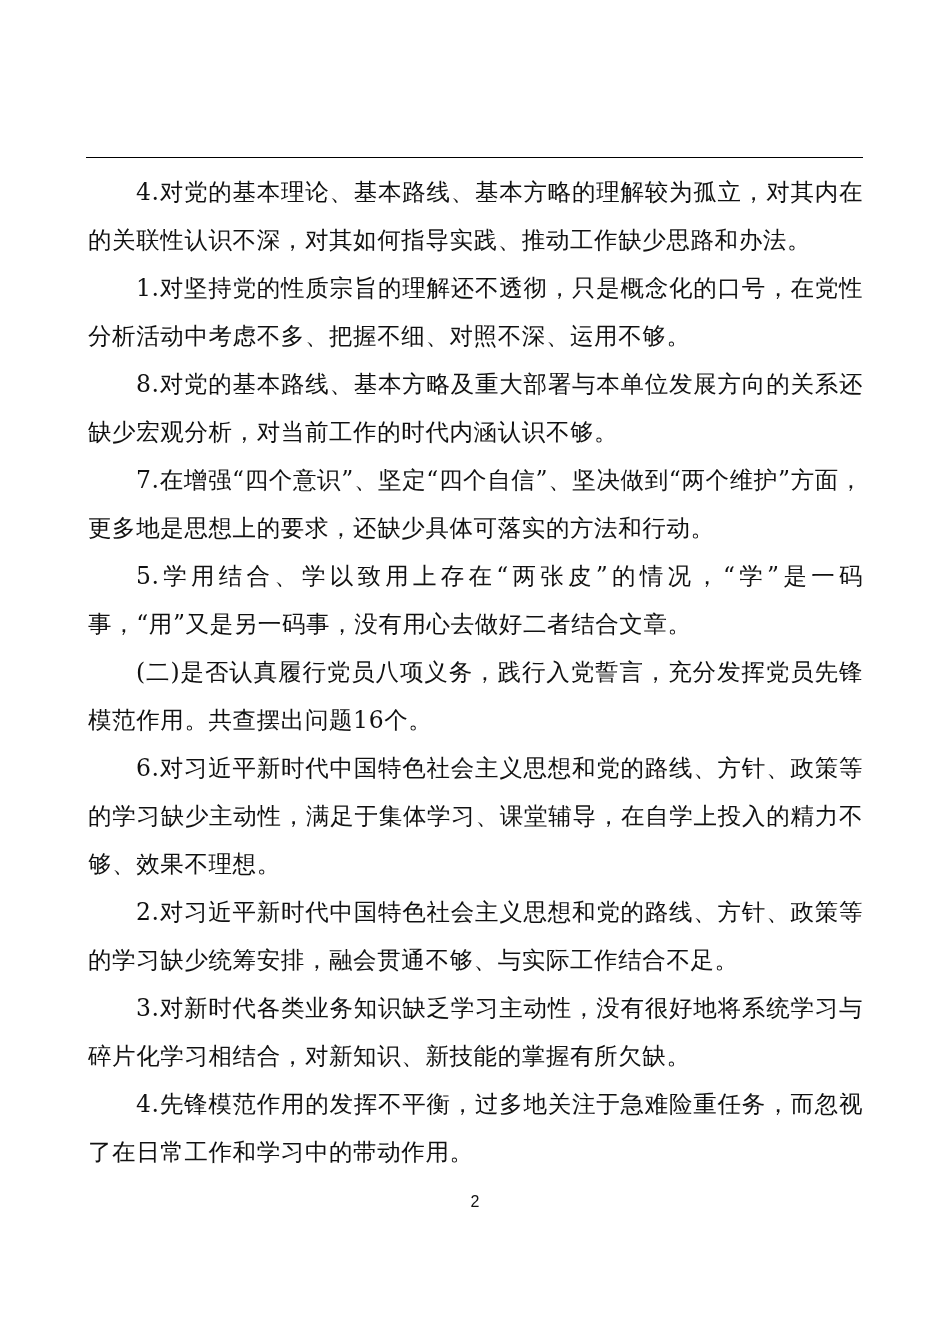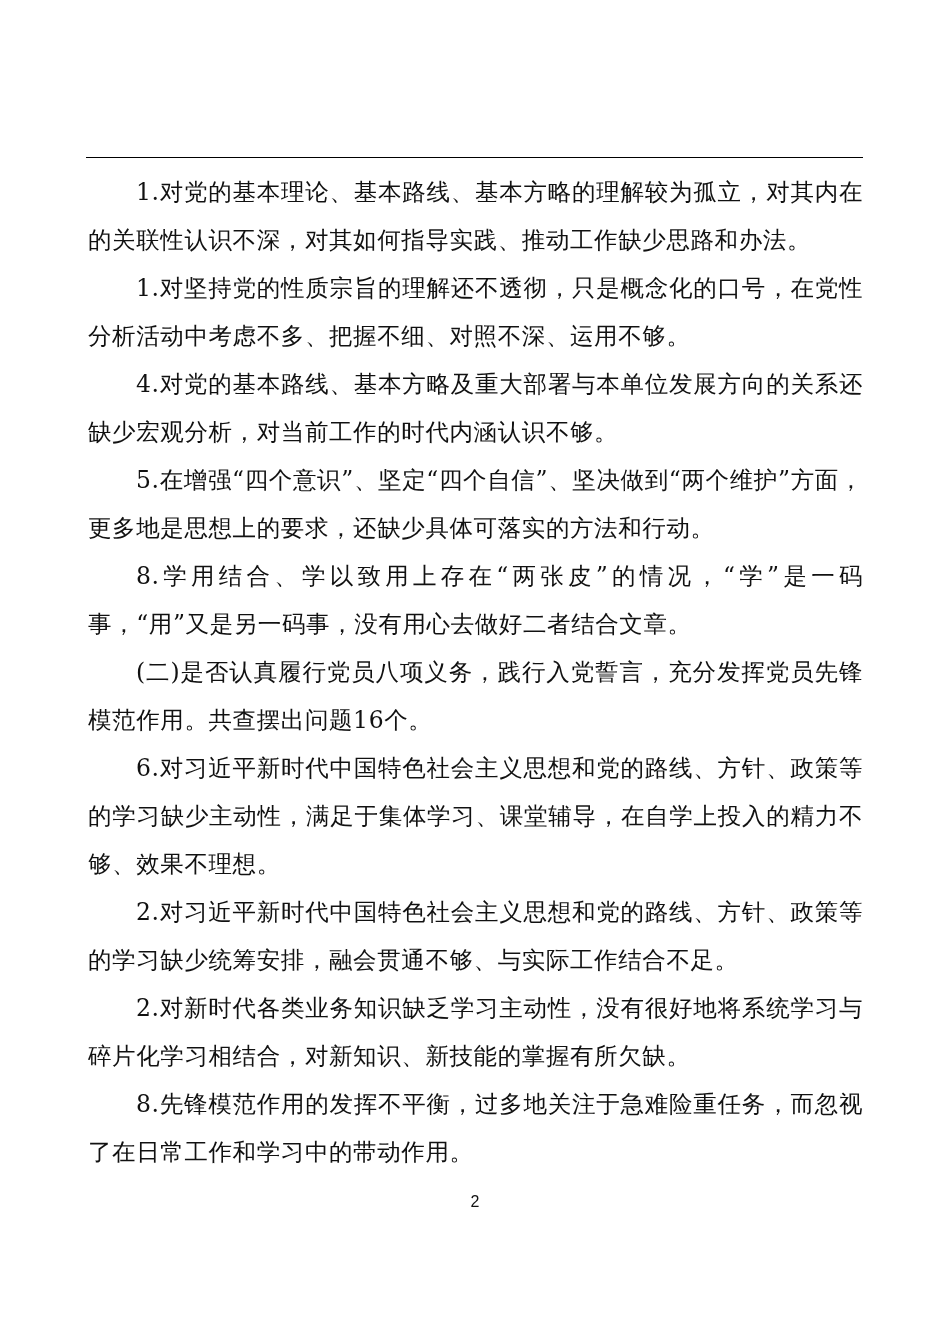--- a/index.html
+++ b/index.html
@@ -17,25 +17,25 @@
     position: absolute; left: 0; width: 950px; top: 1193px; text-align: center;
     font-family: "Liberation Sans", "DejaVu Sans", sans-serif; font-size: 16px; color: #111;
   }
 </style>
 </head>
 <body>
 
 <div class="page">
   <div class="header-rule"></div>
   <div class="body-text">
-    <p class="para">1.对党的基本理论、基本路线、基本方略的理解较为孤立，对其内在的关联性认识不深，对其如何指导实践、推动工作缺少思路和办法。</p>
+    <p class="para">4.对党的基本理论、基本路线、基本方略的理解较为孤立，对其内在的关联性认识不深，对其如何指导实践、推动工作缺少思路和办法。</p>
     <p class="para">1.对坚持党的性质宗旨的理解还不透彻，只是概念化的口号，在党性分析活动中考虑不多、把握不细、对照不深、运用不够。</p>
-    <p class="para">4.对党的基本路线、基本方略及重大部署与本单位发展方向的关系还缺少宏观分析，对当前工作的时代内涵认识不够。</p>
-    <p class="para">5.在增强“四个意识”、坚定“四个自信”、坚决做到“两个维护”方面，更多地是思想上的要求，还缺少具体可落实的方法和行动。</p>
-    <p class="para">8.学用结合、学以致用上存在“两张皮”的情况，“学”是一码事，“用”又是另一码事，没有用心去做好二者结合文章。</p>
+    <p class="para">8.对党的基本路线、基本方略及重大部署与本单位发展方向的关系还缺少宏观分析，对当前工作的时代内涵认识不够。</p>
+    <p class="para">7.在增强“四个意识”、坚定“四个自信”、坚决做到“两个维护”方面，更多地是思想上的要求，还缺少具体可落实的方法和行动。</p>
+    <p class="para">5.学用结合、学以致用上存在“两张皮”的情况，“学”是一码事，“用”又是另一码事，没有用心去做好二者结合文章。</p>
     <p class="para">(二)是否认真履行党员八项义务，践行入党誓言，充分发挥党员先锋模范作用。共查摆出问题16个。</p>
     <p class="para">6.对习近平新时代中国特色社会主义思想和党的路线、方针、政策等的学习缺少主动性，满足于集体学习、课堂辅导，在自学上投入的精力不够、效果不理想。</p>
     <p class="para">2.对习近平新时代中国特色社会主义思想和党的路线、方针、政策等的学习缺少统筹安排，融会贯通不够、与实际工作结合不足。</p>
-    <p class="para">2.对新时代各类业务知识缺乏学习主动性，没有很好地将系统学习与碎片化学习相结合，对新知识、新技能的掌握有所欠缺。</p>
-    <p class="para">8.先锋模范作用的发挥不平衡，过多地关注于急难险重任务，而忽视了在日常工作和学习中的带动作用。</p>
+    <p class="para">3.对新时代各类业务知识缺乏学习主动性，没有很好地将系统学习与碎片化学习相结合，对新知识、新技能的掌握有所欠缺。</p>
+    <p class="para">4.先锋模范作用的发挥不平衡，过多地关注于急难险重任务，而忽视了在日常工作和学习中的带动作用。</p>
   </div>
   <div class="page-number">2</div>
 </div>
 
 </body></html>

